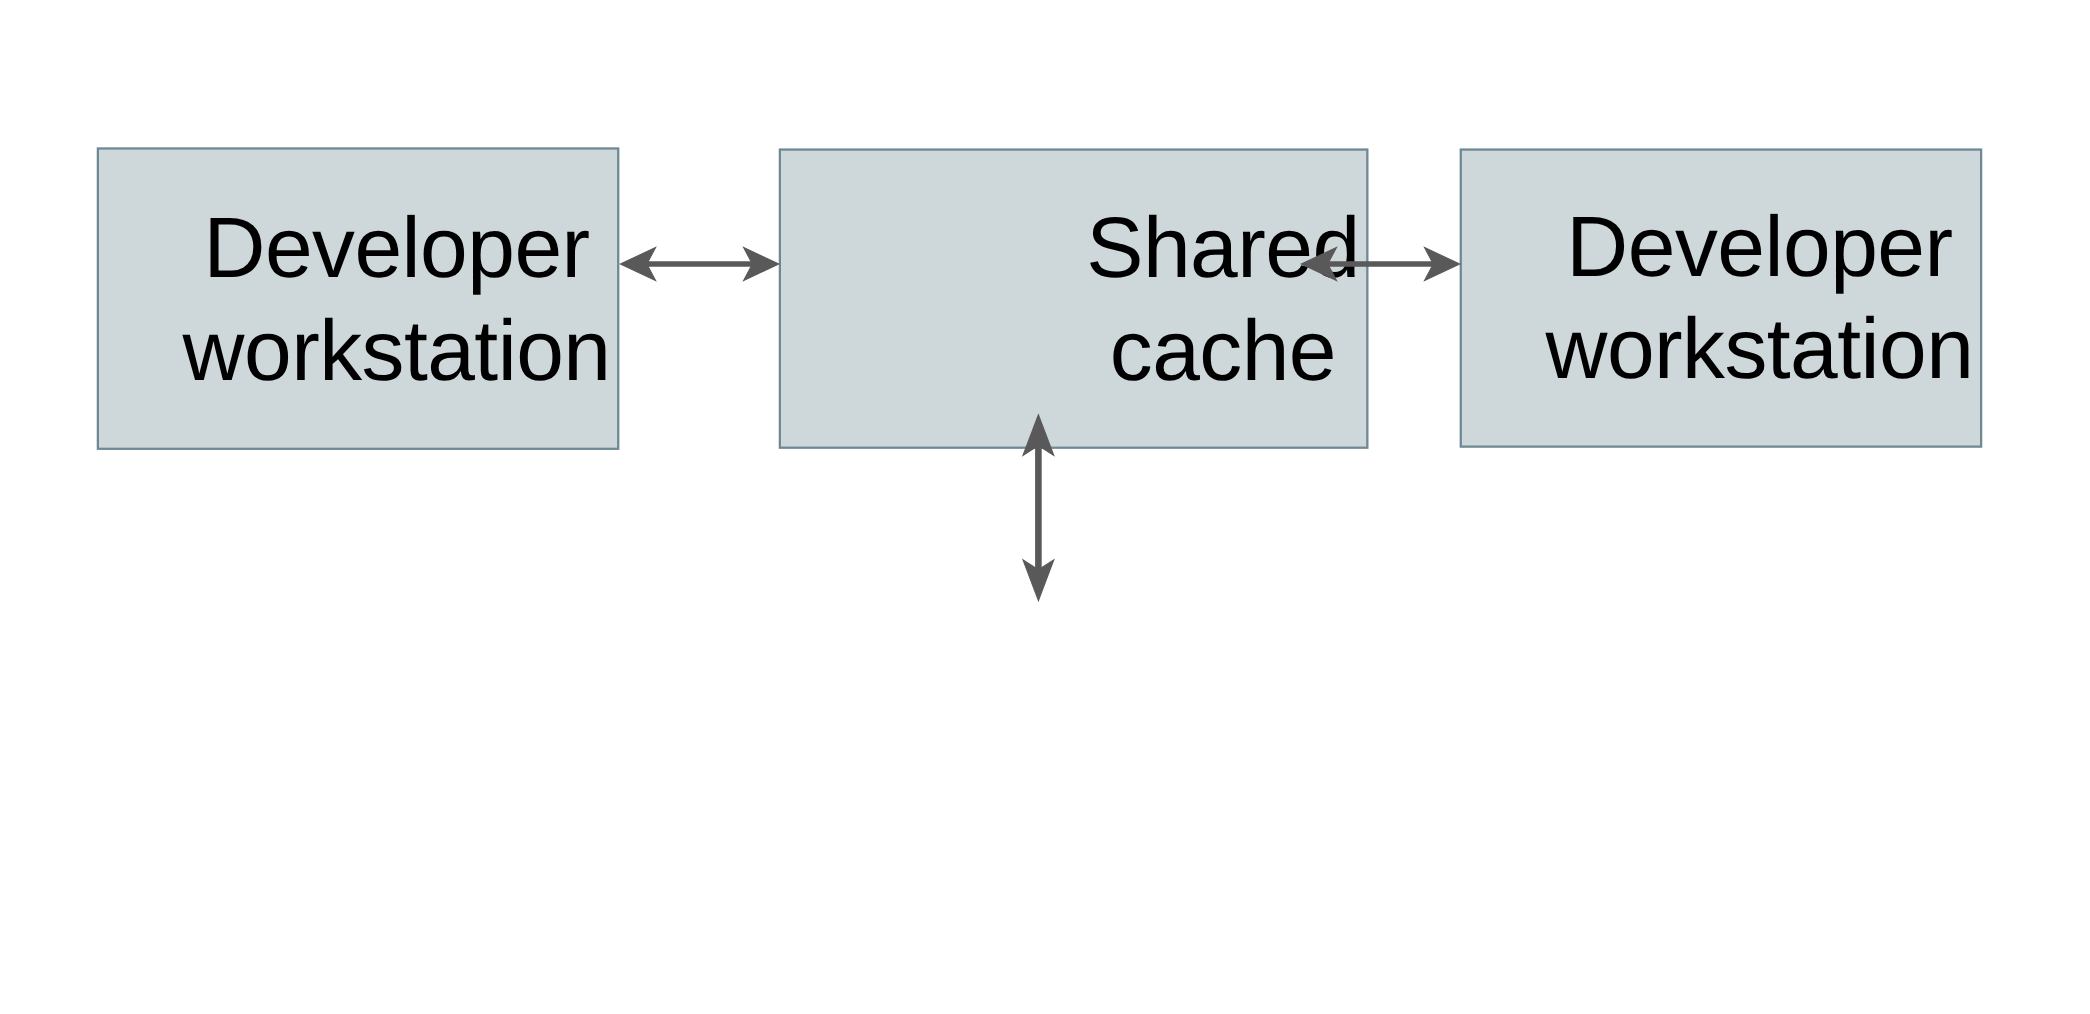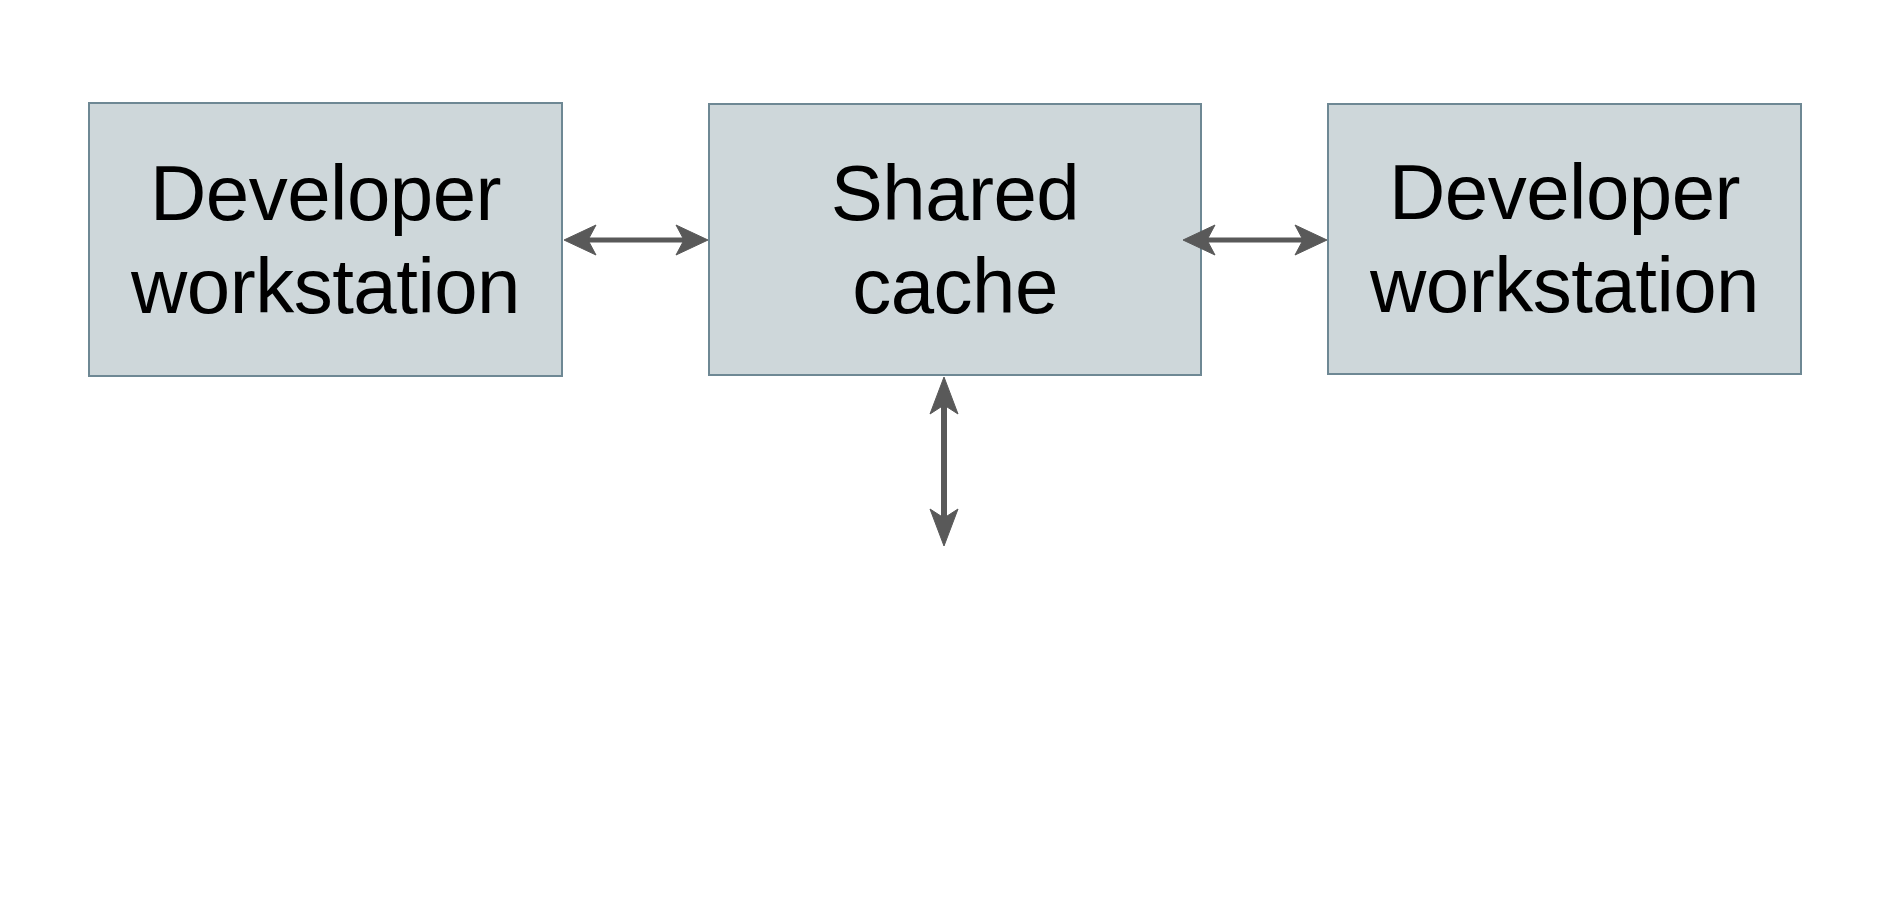--- a/index.html
+++ b/index.html
@@ -18,36 +18,37 @@
     background: #ffffff;
     overflow: hidden;
   }
   .node {
     position: absolute;
     box-sizing: border-box;
     background: #ced7da;
     border: 2px solid #6e8894;
     display: flex;
     align-items: center;
-    justify-content: center;
+    justify-content: flex-end;
     text-align: center;
+    margin-top: 32px;
   }
   .node-label {
     color: #000000;
     font-family: "Liberation Sans", sans-serif;
     font-size: 78px;
     line-height: 93px;
     font-weight: 400;
     letter-spacing: -0.5px;
     white-space: pre-line;
     padding: 0 6px;
   }
   
   #node-dev-left   { left: 88px;   top: 102px; width: 475px; height: 275px; }
-  #node-cache      { left: 708px;  top: 103px; width: 494px; height: 273px; }
+  #node-cache      { left: 708px;  top: 103px; width: 536px; height: 273px; }
   #node-dev-right  { left: 1327px; top: 103px; width: 475px; height: 272px; }
   #node-ci         { left: 708px;  top: 545px; width: 475px; height: 273px; }
 
   .edge {
     position: absolute;
     overflow: visible;
   }
   #edge-left-cache  { left: 560px;  top: 212px; width: 152px; height: 56px; }
   #edge-cache-right { left: 1179px; top: 212px; width: 152px; height: 56px; }
   #edge-cache-ci    { left: 916px;  top: 374px; width: 56px;  height: 175px; }

